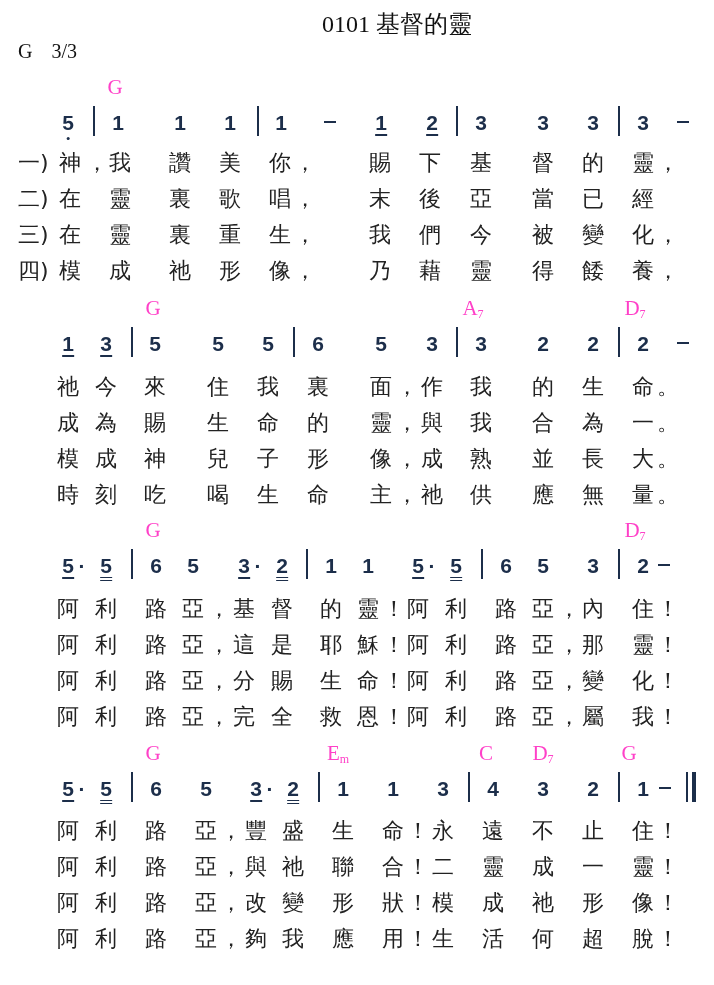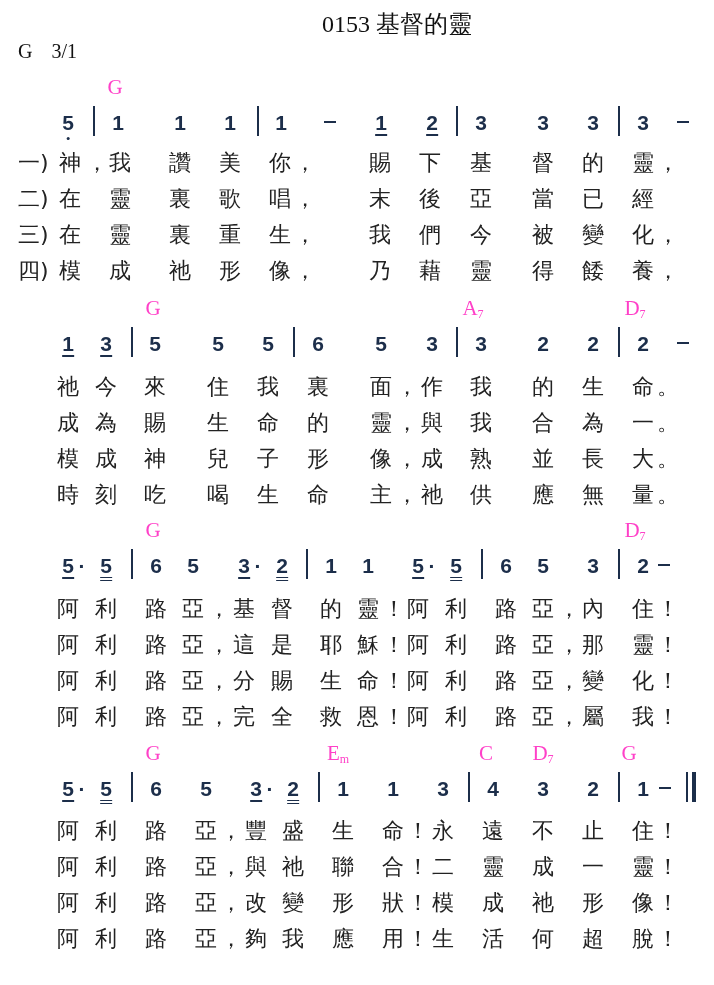--- a/index.html
+++ b/index.html
@@ -14,24 +14,24 @@
   .dot-below { position:absolute; left:50%; bottom:-7px; width:3px; height:3px; border-radius:50%; background:#1c2e4a; transform:translateX(-50%); }
   .bar { position:absolute; width:2px; background:#1c2e4a; height:30px; }
   .dash { position:absolute; height:2px; width:12px; background:#1c2e4a; }
   .finalbar { position:absolute; width:4px; background:#1c2e4a; height:30px; }
   .lyr { position:absolute; font-family:"DejaVu Sans", sans-serif; font-size:22px; color:#222; transform:translateX(-50%); line-height:1; }
   .lyr.pfx { transform:none; }
 </style>
 </head>
 <body>
 
-<div class="title">0153  基督的靈</div>
+<div class="title">0101  基督的靈</div>
 <div class="key">
   <span>G</span>
-  <span>3/1</span>
+  <span>3/3</span>
 </div>
 
 <div id="score">
     <div>
       <div class="chord" style="left: 115px; top: 77px;"><span>G</span></div>
       <div class="note" style="left: 68px; top: 112px;"><span>5</span><span class="dot-below"></span></div>
       <div class="note" style="left: 118px; top: 112px;"><span>1</span></div>
       <div class="note" style="left: 180px; top: 112px;"><span>1</span></div>
       <div class="note" style="left: 230px; top: 112px;"><span>1</span></div>
       <div class="note" style="left: 281px; top: 112px;"><span>1</span></div>

